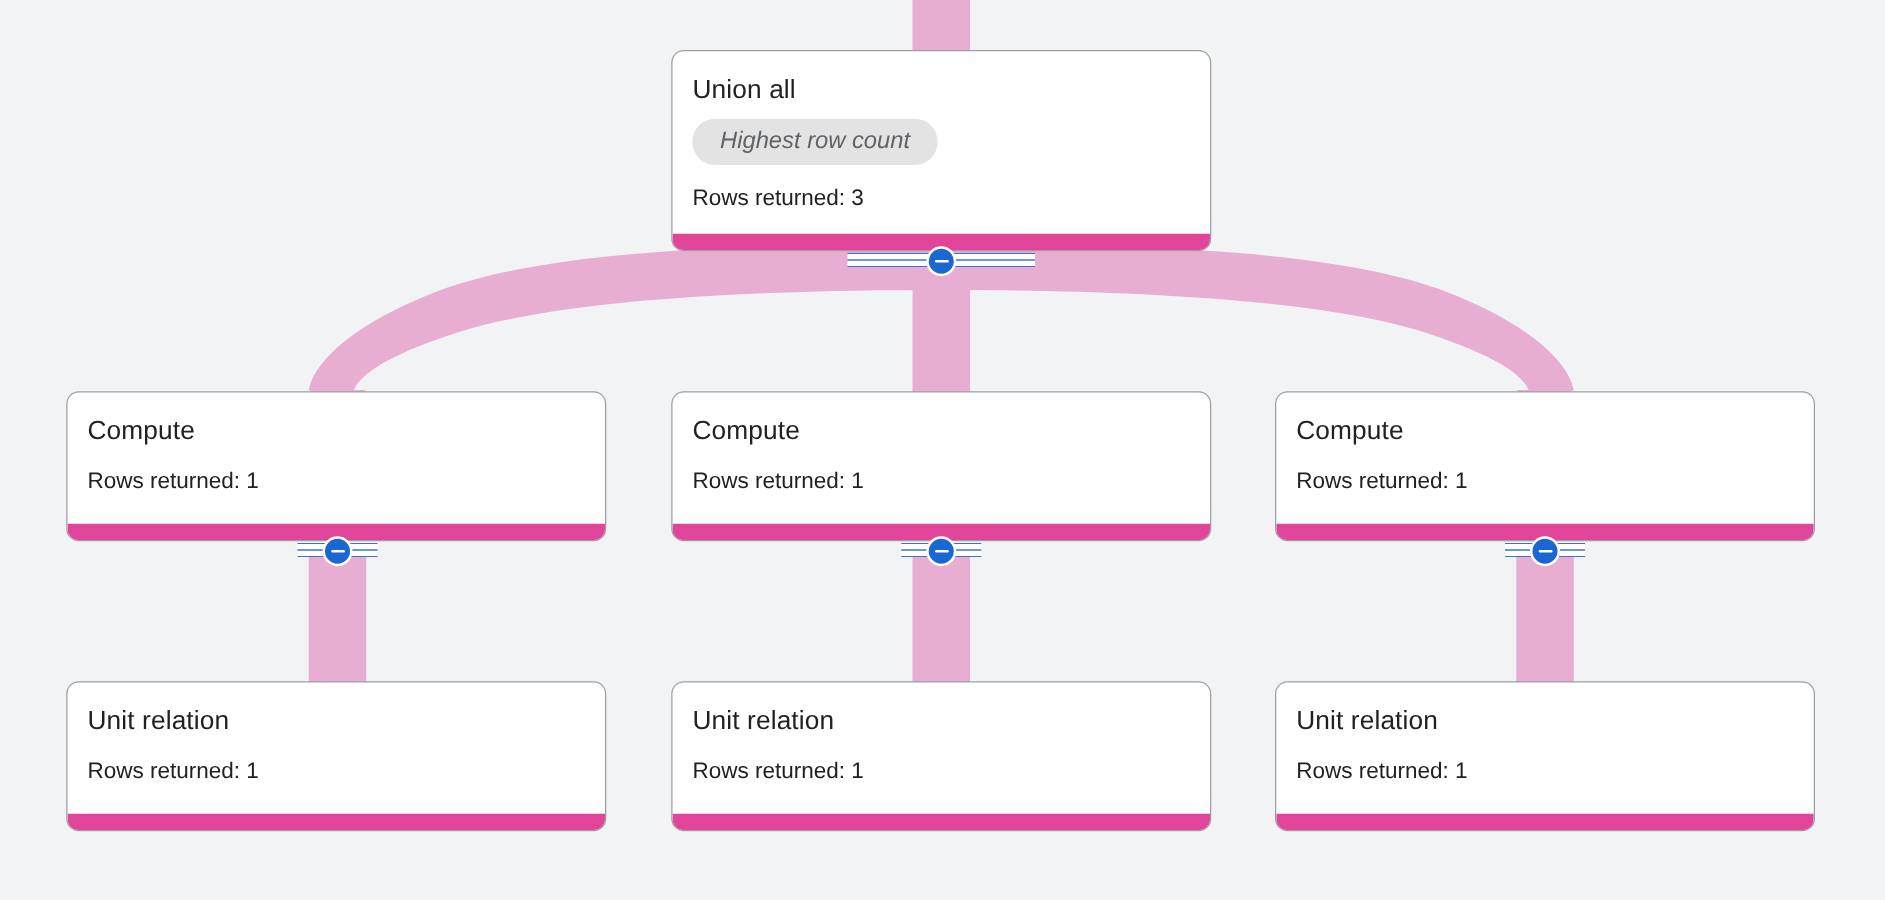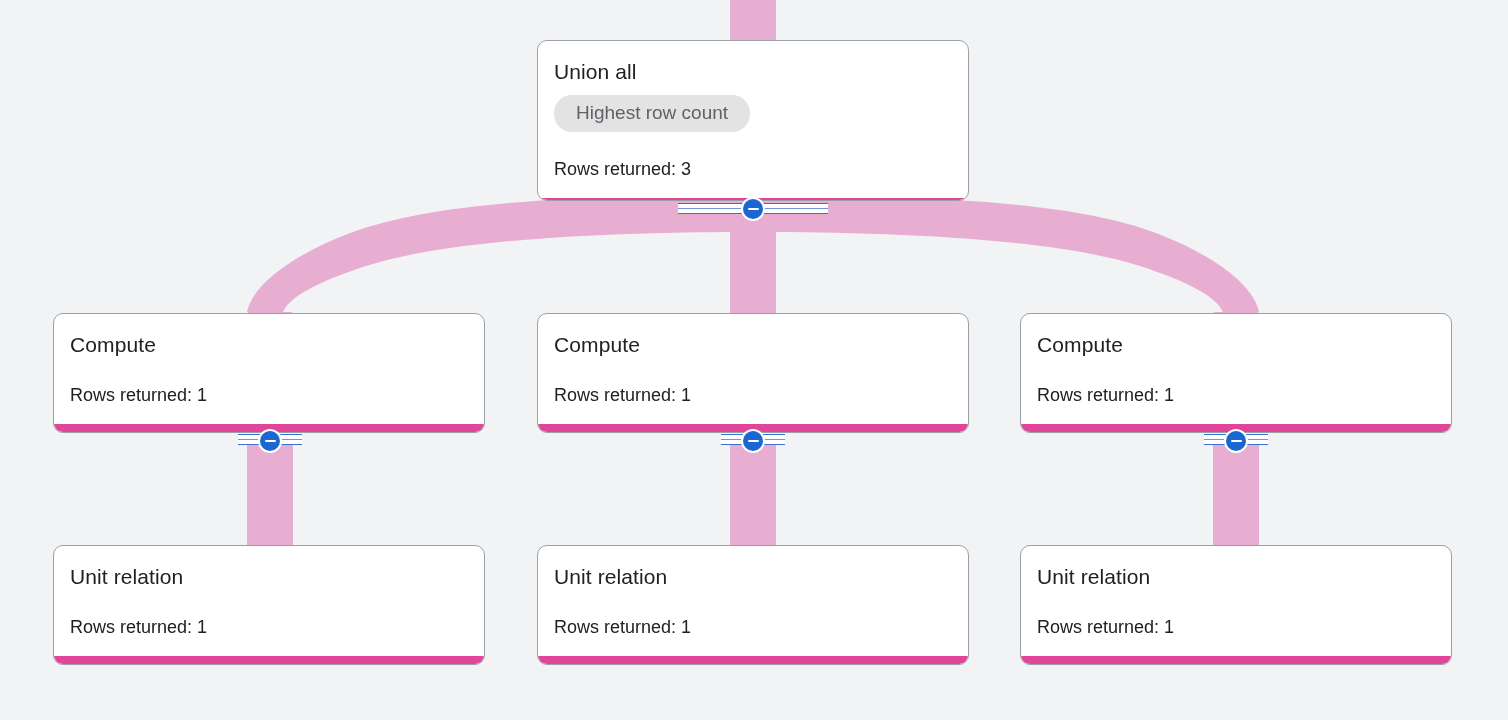--- a/index.html
+++ b/index.html
@@ -60,23 +60,24 @@
   .node-badge {
     display: inline-block;
     margin-top: 10px;
     padding: 7px 22px 8px 22px;
     background: #e3e3e3;
     color: #5f6368;
     border-radius: 18px;
     font-size: 19px;
     line-height: 22px;
     white-space: nowrap;
+    font-style: italic;
   }
   .node-rows {
-    margin-top: 26px;
+    margin-top: 15px;
     font-size: 18px;
     line-height: 22px;
     color: #202124;
     white-space: nowrap;
   }
   .node-accent {
     flex: 0 0 auto;
     height: 13px;
     width: 100%;
     background: #e0459a;

